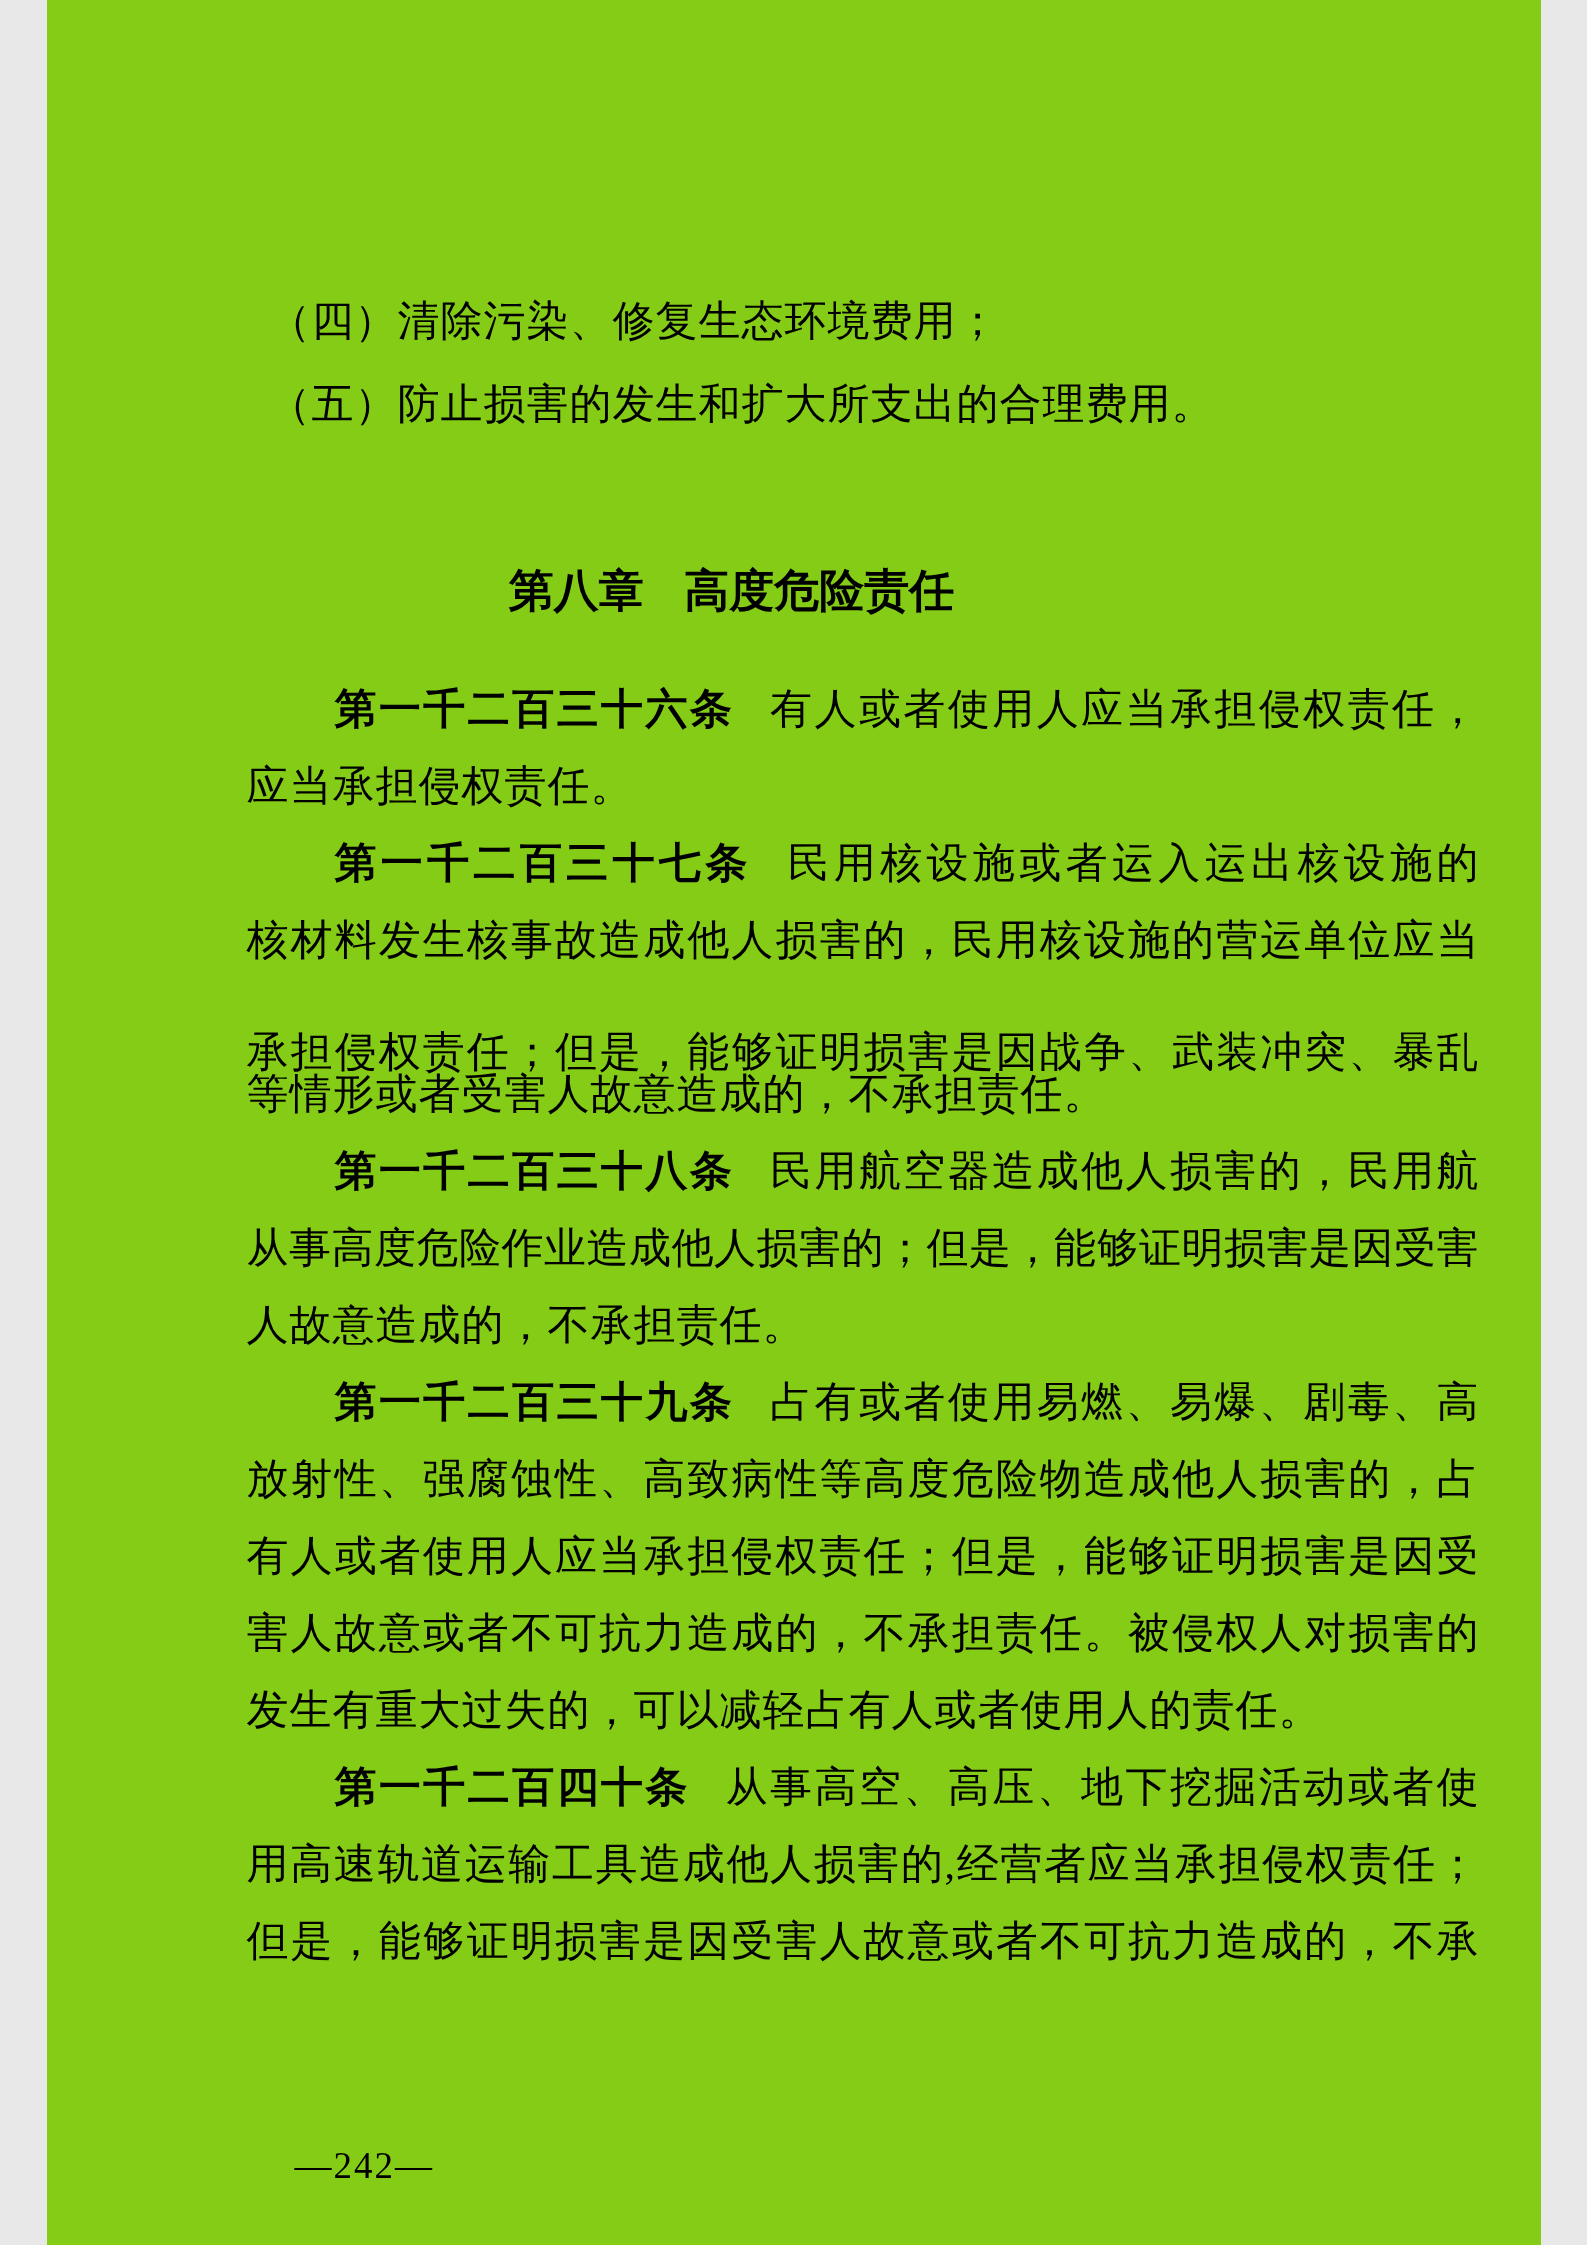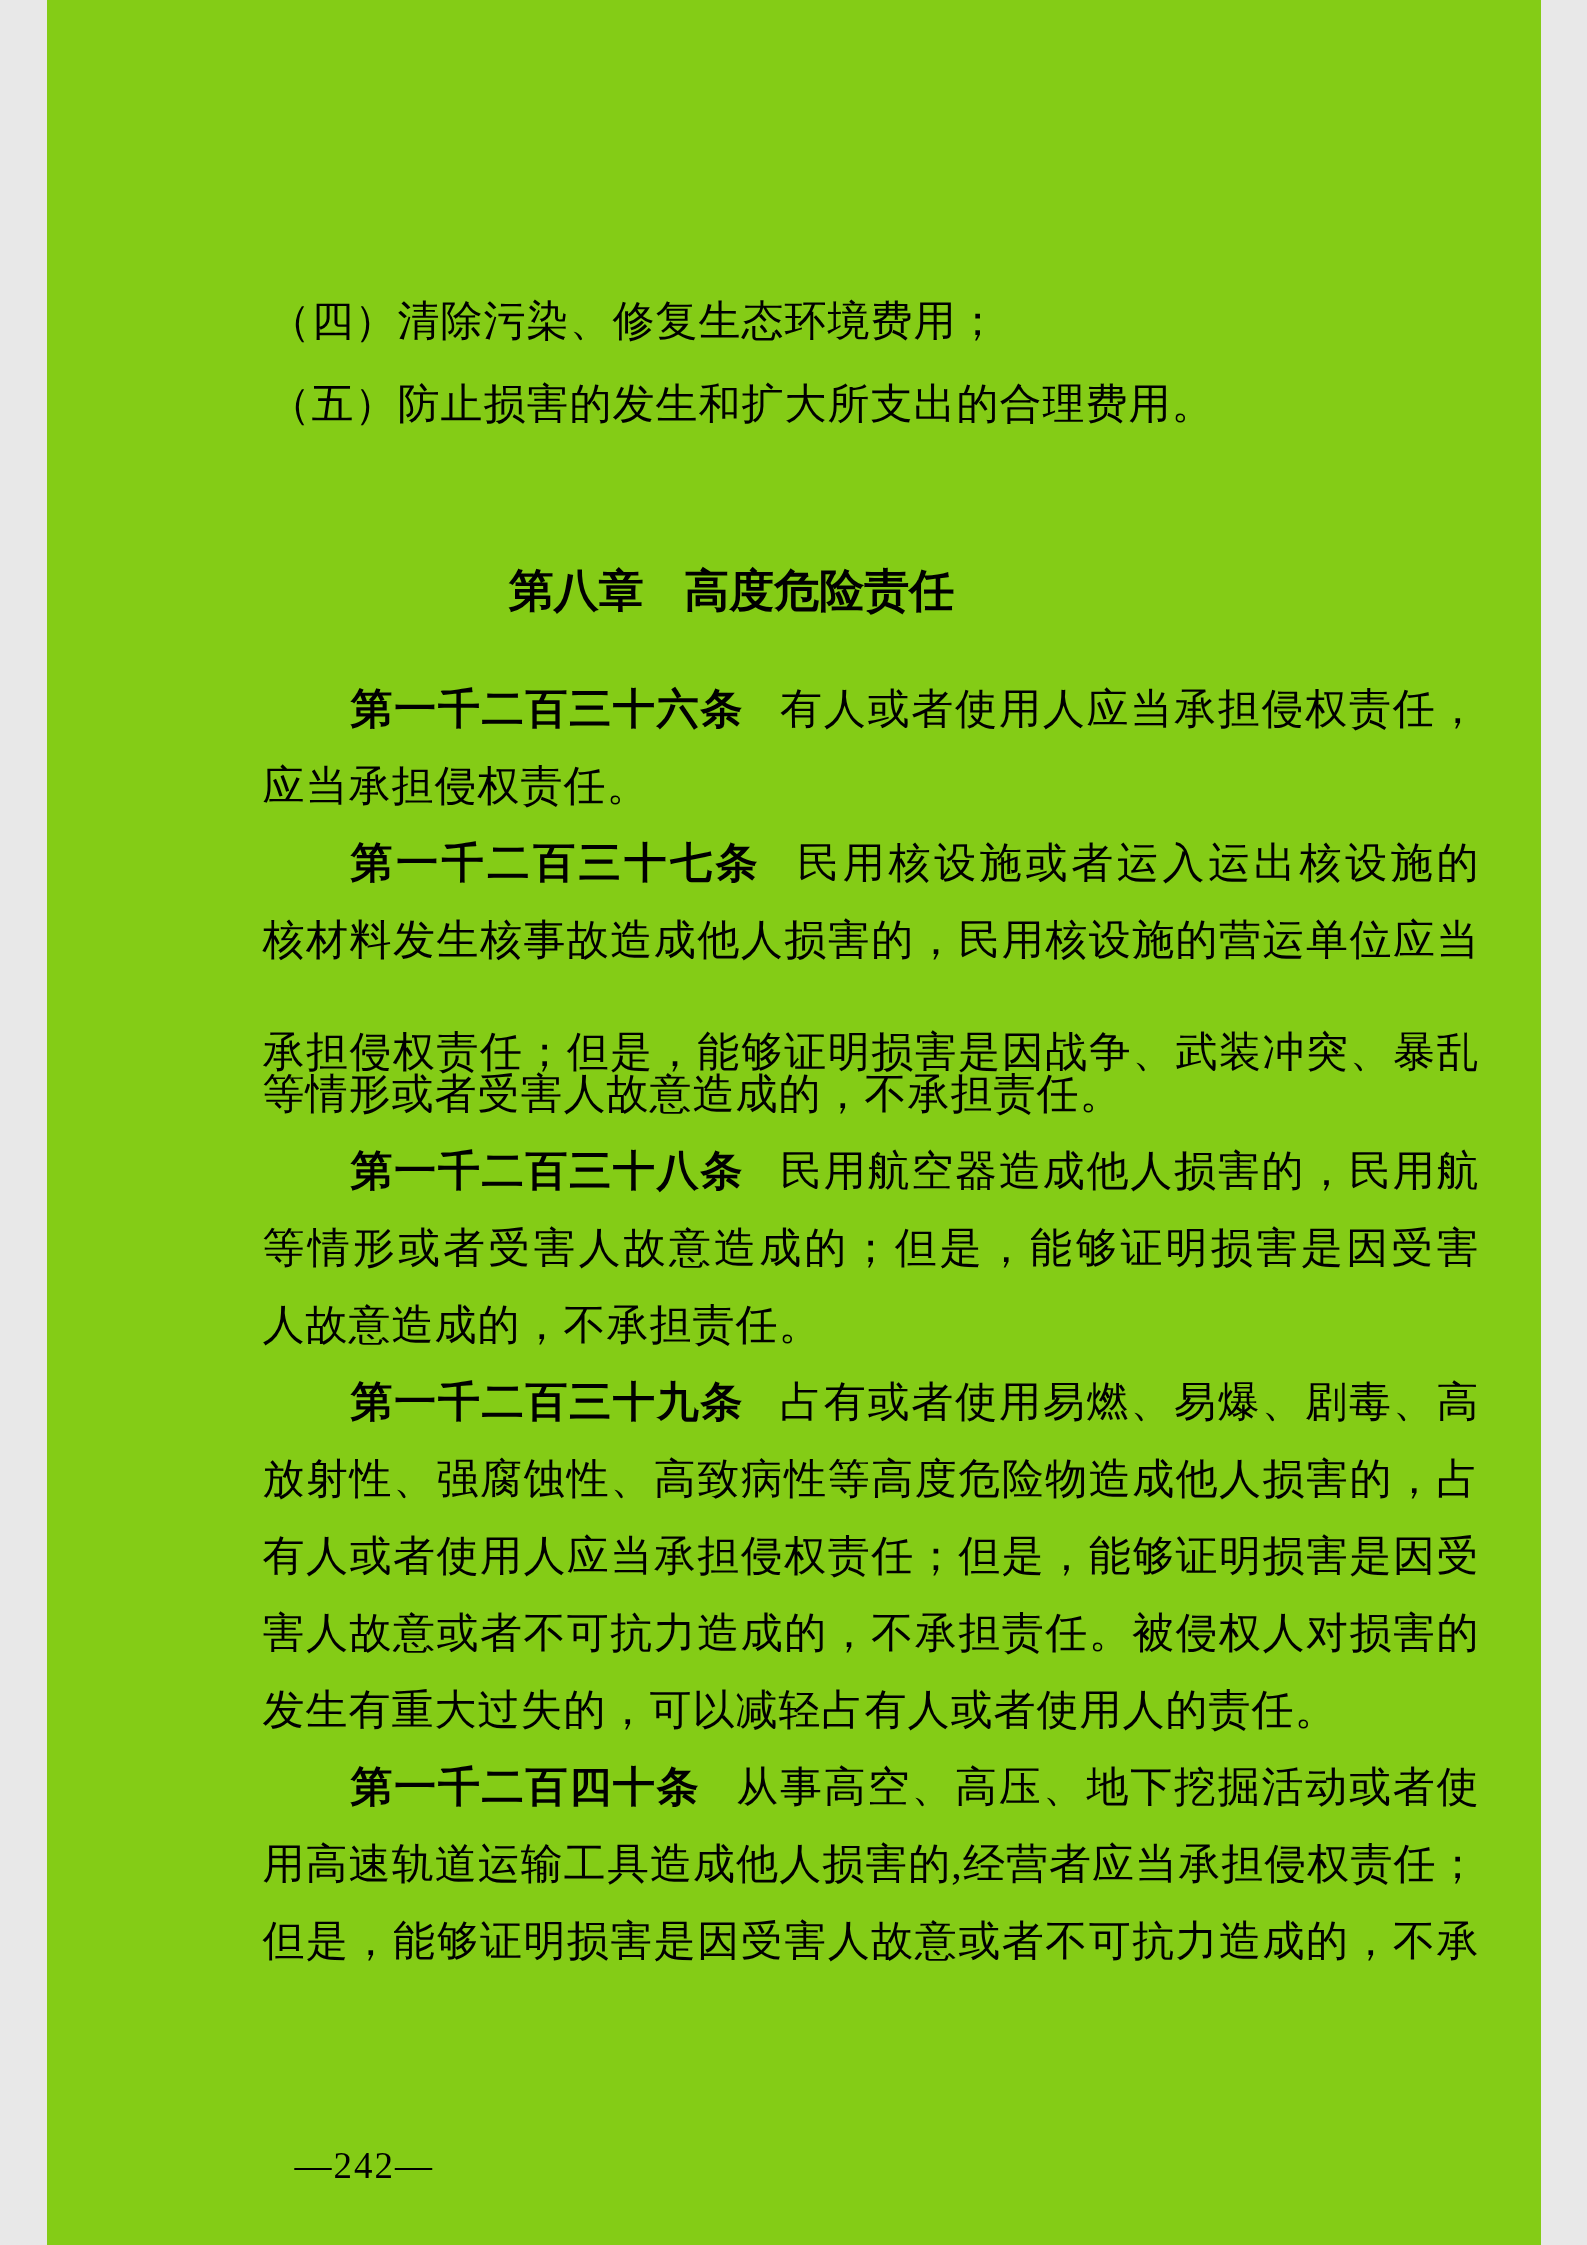--- a/index.html
+++ b/index.html
@@ -35,21 +35,20 @@
   }
   .tline.indent {
     text-indent: 88px;
   }
   .tline.item-indent {
     text-indent: 22px;
   }
   .art-num {
     font-family: Liberation Sans, sans-serif;
     font-weight: 700;
-    margin-left: 16px;
   }
   .art-num:not(:empty) {
     margin-right: 0.85em;
   }
   .chapter-heading {
     position: absolute;
     top: 520px;
     left: 0;
     width: 1370px;
     text-align: center;
@@ -96,21 +95,21 @@
   <div class="tline justify indent" style="top:837px"><span class="art-num">第一千二百三十七条</span><span>民用核设施或者运入运出核设施的</span></div>
 
   <div class="tline justify" style="top:914px"><span class="art-num"></span><span>核材料发生核事故造成他人损害的，民用核设施的营运单位应当</span></div>
 
   <div class="tline justify" style="top:1026px"><span class="art-num"></span><span>承担侵权责任；但是，能够证明损害是因战争、武装冲突、暴乱</span></div>
 
   <div class="tline" style="top:1068px"><span class="art-num"></span><span>等情形或者受害人故意造成的，不承担责任。</span></div>
 
   <div class="tline justify indent" style="top:1145px"><span class="art-num">第一千二百三十八条</span><span>民用航空器造成他人损害的，民用航</span></div>
 
-  <div class="tline justify" style="top:1222px"><span class="art-num"></span><span>等情形或者受害人故意造成的；但是，能够证明损害是因受害</span></div>
+  <div class="tline justify" style="top:1222px"><span class="art-num"></span><span>从事高度危险作业造成他人损害的；但是，能够证明损害是因受害</span></div>
 
   <div class="tline" style="top:1299px"><span class="art-num"></span><span>人故意造成的，不承担责任。</span></div>
 
   <div class="tline justify indent" style="top:1376px"><span class="art-num">第一千二百三十九条</span><span>占有或者使用易燃、易爆、剧毒、高</span></div>
 
   <div class="tline justify" style="top:1453px"><span class="art-num"></span><span>放射性、强腐蚀性、高致病性等高度危险物造成他人损害的，占</span></div>
 
   <div class="tline justify" style="top:1530px"><span class="art-num"></span><span>有人或者使用人应当承担侵权责任；但是，能够证明损害是因受</span></div>
 
   <div class="tline" style="top:1684px"><span class="art-num"></span><span>发生有重大过失的，可以减轻占有人或者使用人的责任。</span></div>

